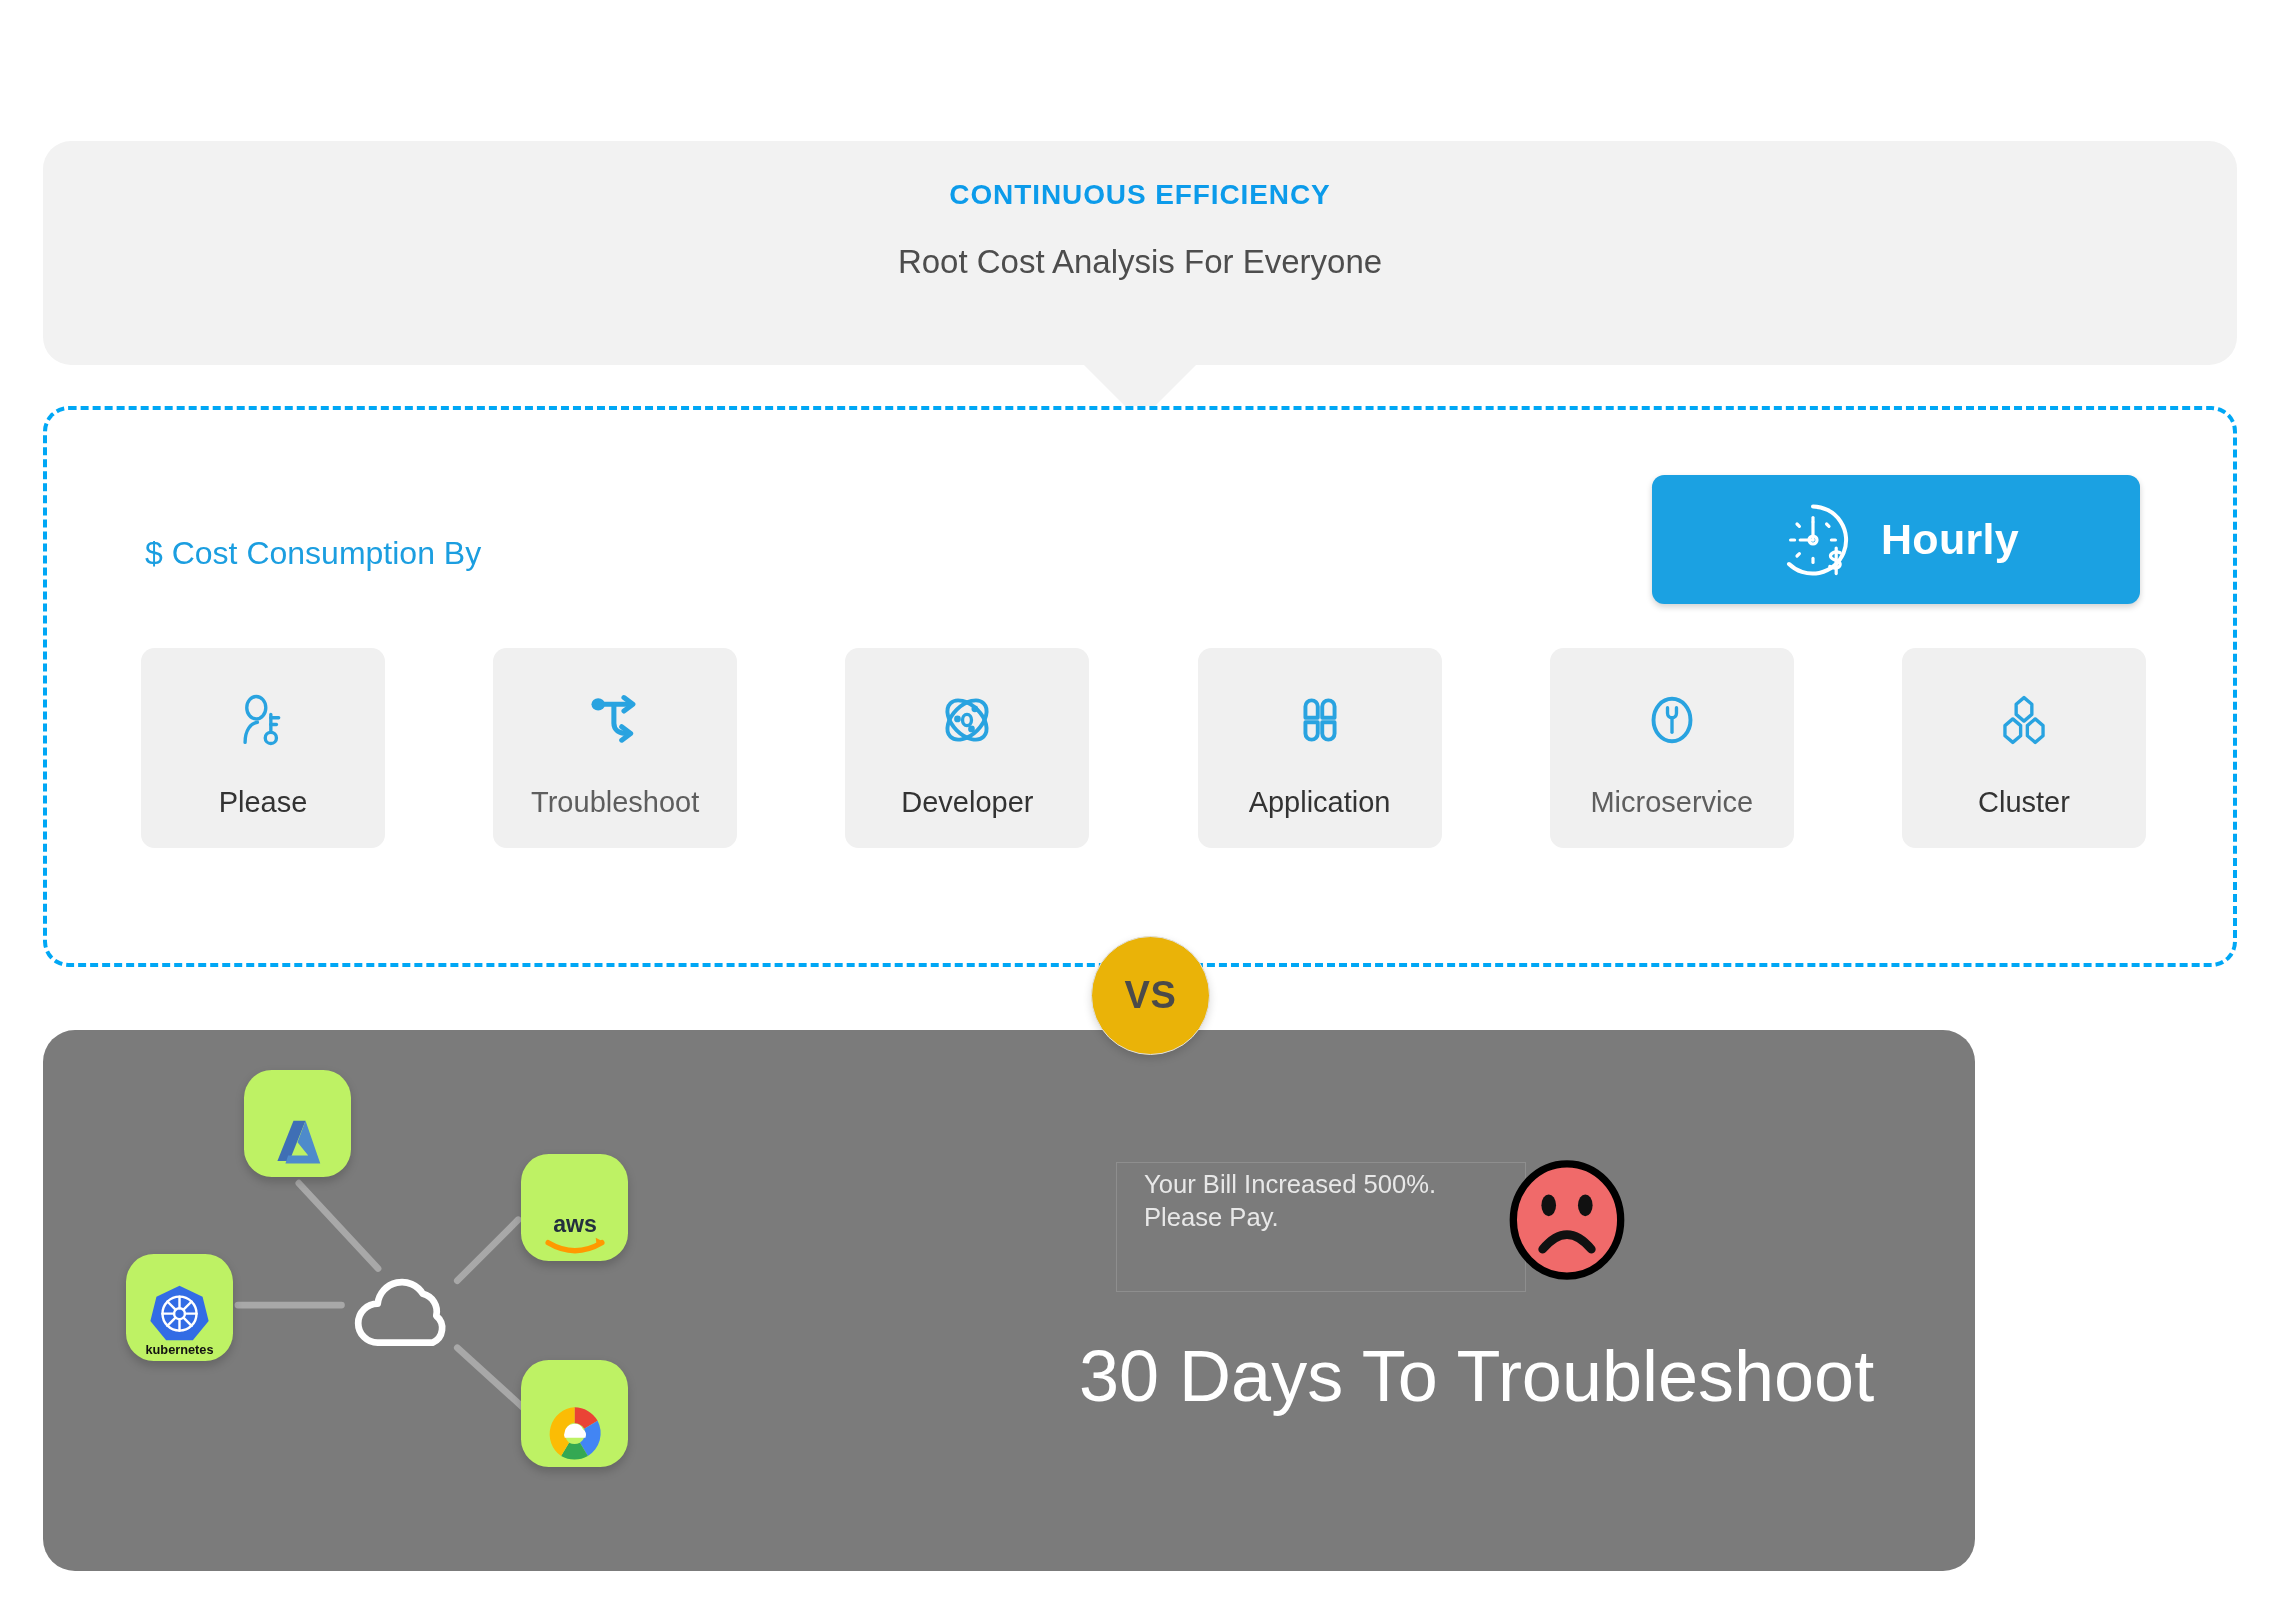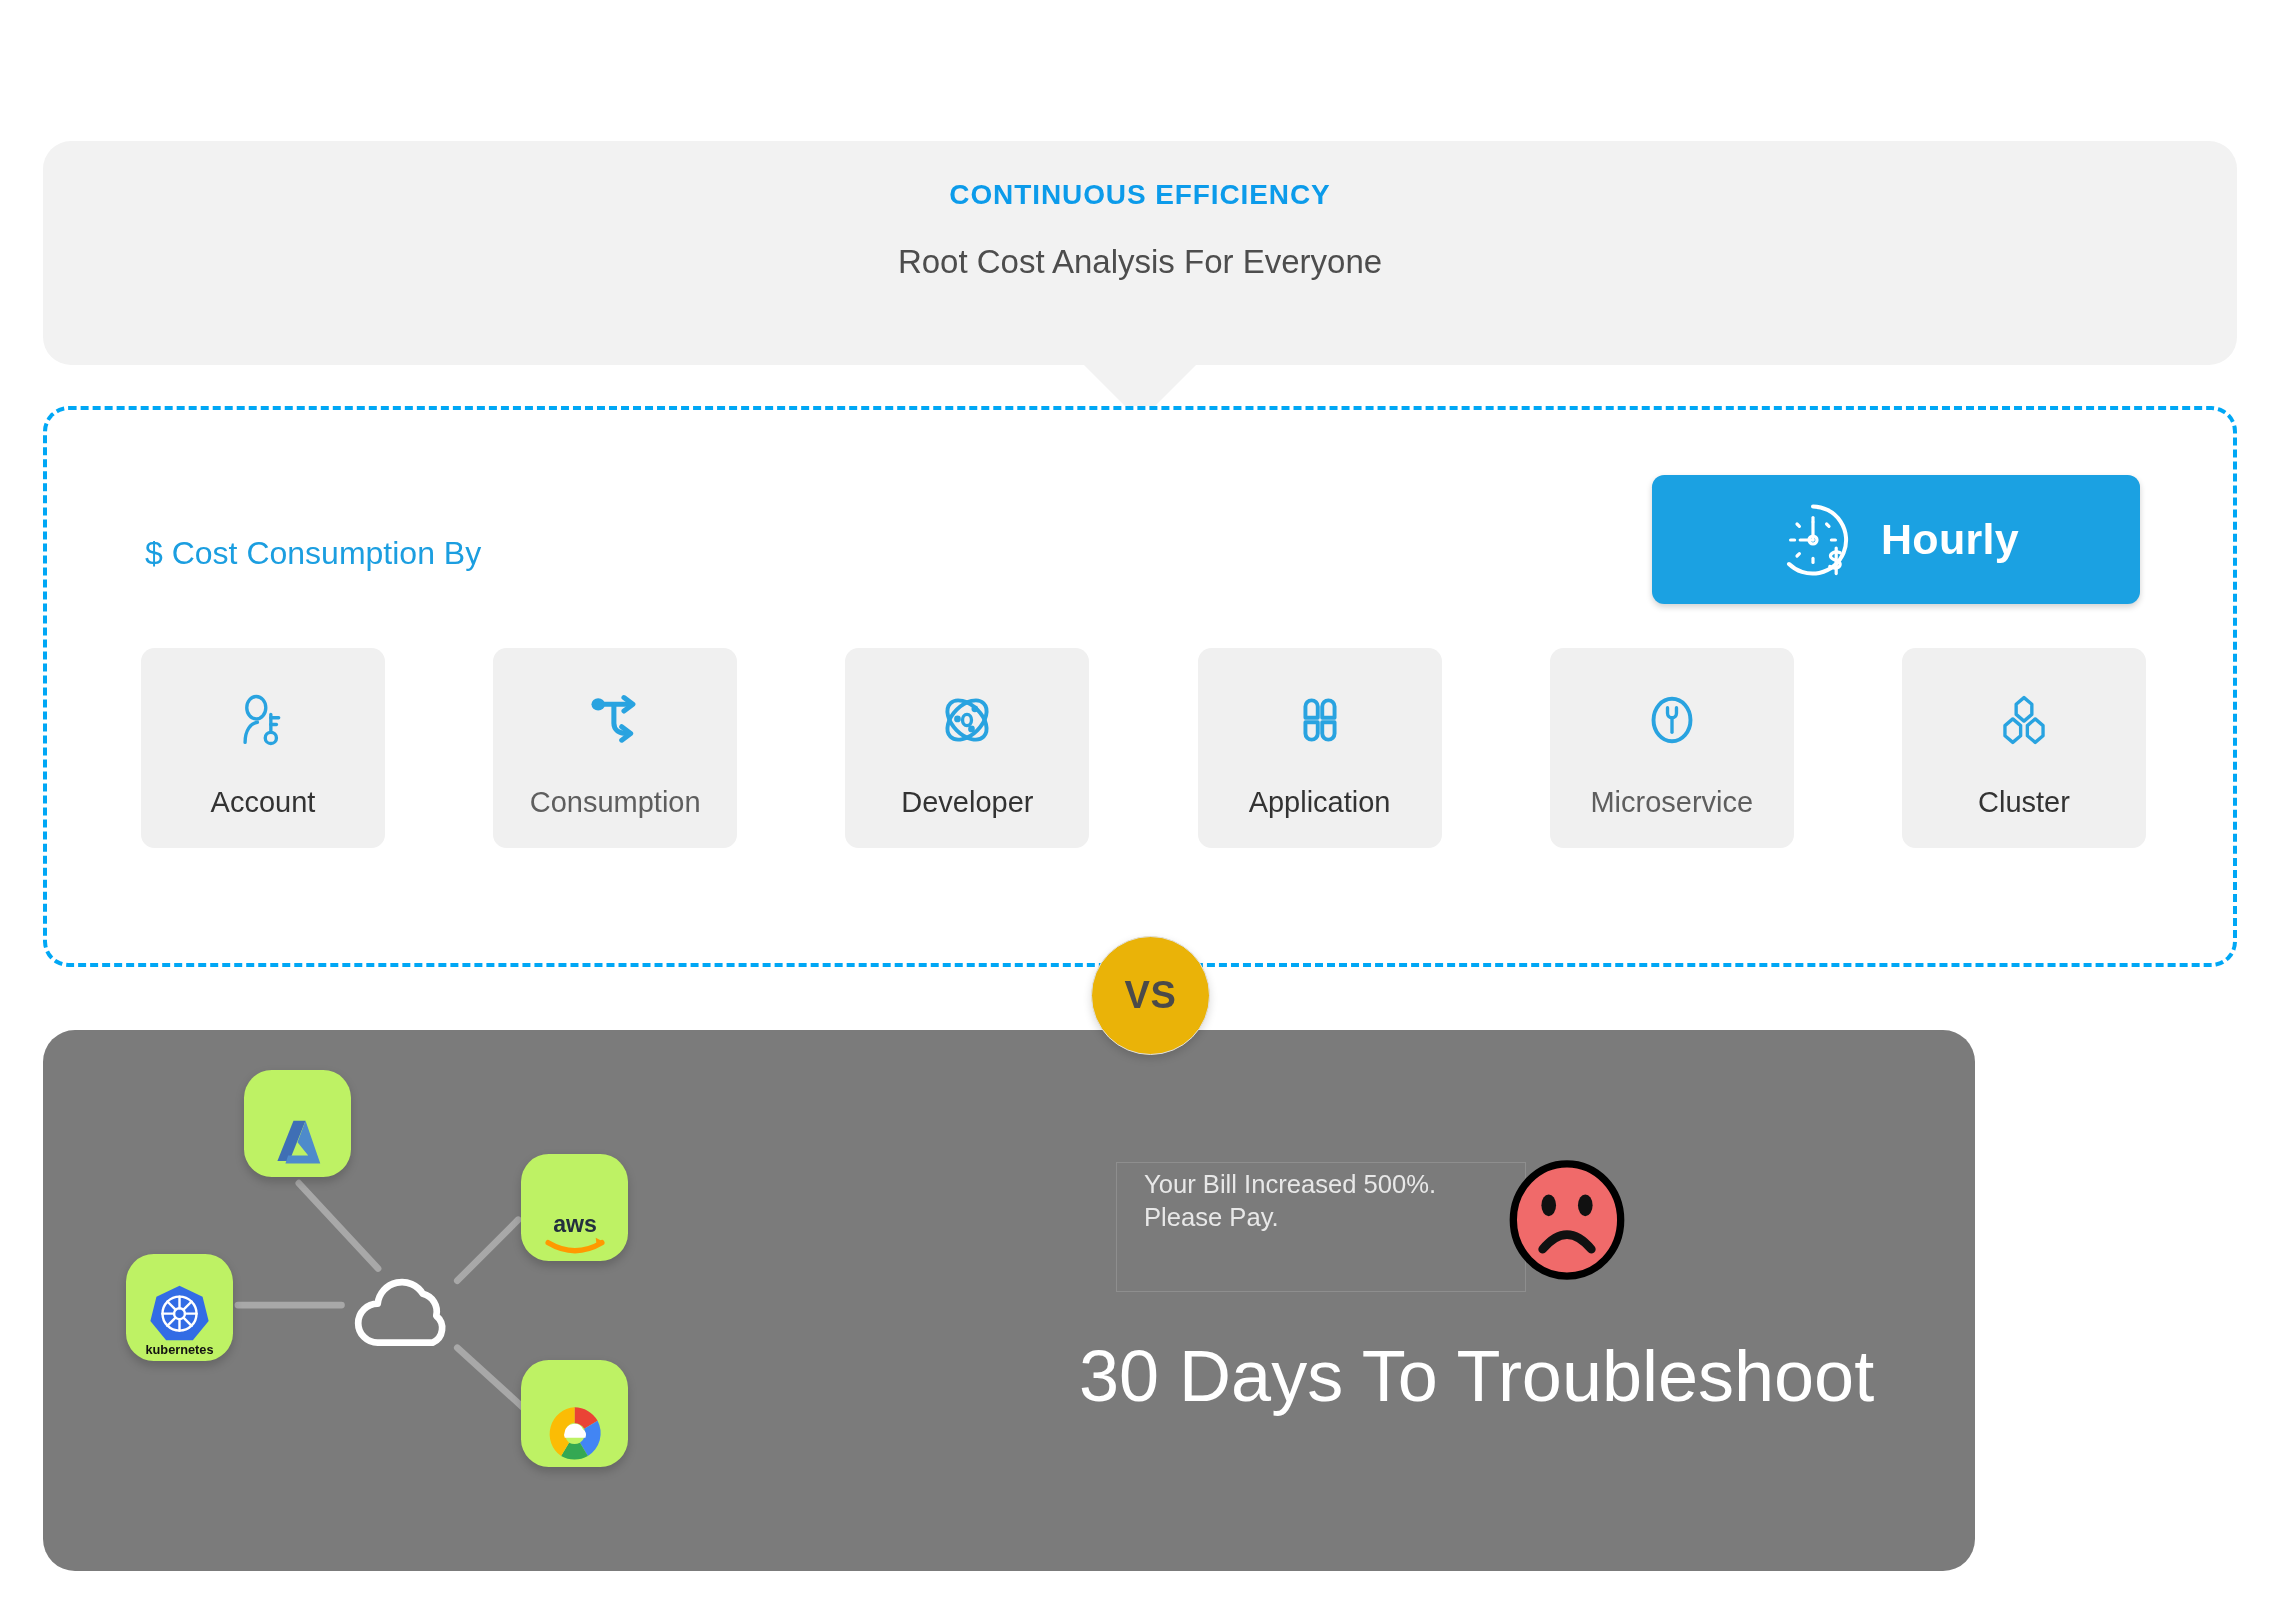--- a/index.html
+++ b/index.html
@@ -240,32 +240,32 @@
 
       <div class="tile">
         <svg class="tile-icon" viewBox="0 0 100 100">
           <ellipse cx="38" cy="28" rx="17" ry="20" fill="none" stroke="#29a3e0" stroke-width="6"></ellipse>
           <path d="M18 90 c0 -22 10 -34 22 -36" fill="none" stroke="#29a3e0" stroke-width="6" stroke-linecap="round"></path>
           <line x1="64" y1="40" x2="64" y2="72" stroke="#29a3e0" stroke-width="6" stroke-linecap="round"></line>
           <line x1="64" y1="46" x2="78" y2="46" stroke="#29a3e0" stroke-width="6" stroke-linecap="round"></line>
           <line x1="64" y1="58" x2="74" y2="58" stroke="#29a3e0" stroke-width="6" stroke-linecap="round"></line>
           <circle cx="64" cy="82" r="10" fill="none" stroke="#29a3e0" stroke-width="6"></circle>
         </svg>
-        <span class="tile-label">Account</span>
+        <span class="tile-label">Please</span>
       </div>
 
       <div class="tile muted">
         <svg class="tile-icon" viewBox="0 0 100 100">
           <ellipse cx="20" cy="22" rx="12" ry="11" fill="#29a3e0"></ellipse>
           <line x1="30" y1="22" x2="74" y2="22" stroke="#29a3e0" stroke-width="9" stroke-linecap="round"></line>
           <path d="M66 10 L82 22 L66 34" fill="none" stroke="#29a3e0" stroke-width="9" stroke-linecap="round" stroke-linejoin="round"></path>
           <path d="M48 26 v30 c0 12 10 18 22 18" fill="none" stroke="#29a3e0" stroke-width="9" stroke-linecap="round"></path>
           <path d="M62 62 L78 74 L62 86" fill="none" stroke="#29a3e0" stroke-width="9" stroke-linecap="round" stroke-linejoin="round"></path>
         </svg>
-        <span class="tile-label">Consumption</span>
+        <span class="tile-label">Troubleshoot</span>
       </div>
 
       <div class="tile">
         <svg class="tile-icon" viewBox="0 0 100 100">
           <ellipse cx="50" cy="50" rx="26" ry="42" transform="rotate(45 50 50)" fill="none" stroke="#29a3e0" stroke-width="7"></ellipse>
           <ellipse cx="50" cy="50" rx="26" ry="42" transform="rotate(-45 50 50)" fill="none" stroke="#29a3e0" stroke-width="7"></ellipse>
           <ellipse cx="50" cy="50" rx="8" ry="10" fill="none" stroke="#29a3e0" stroke-width="6"></ellipse>
           <circle cx="64" cy="30" r="6" fill="#29a3e0"></circle>
           <circle cx="33" cy="48" r="6" fill="#29a3e0"></circle>
           <circle cx="58" cy="66" r="6" fill="#29a3e0"></circle>

